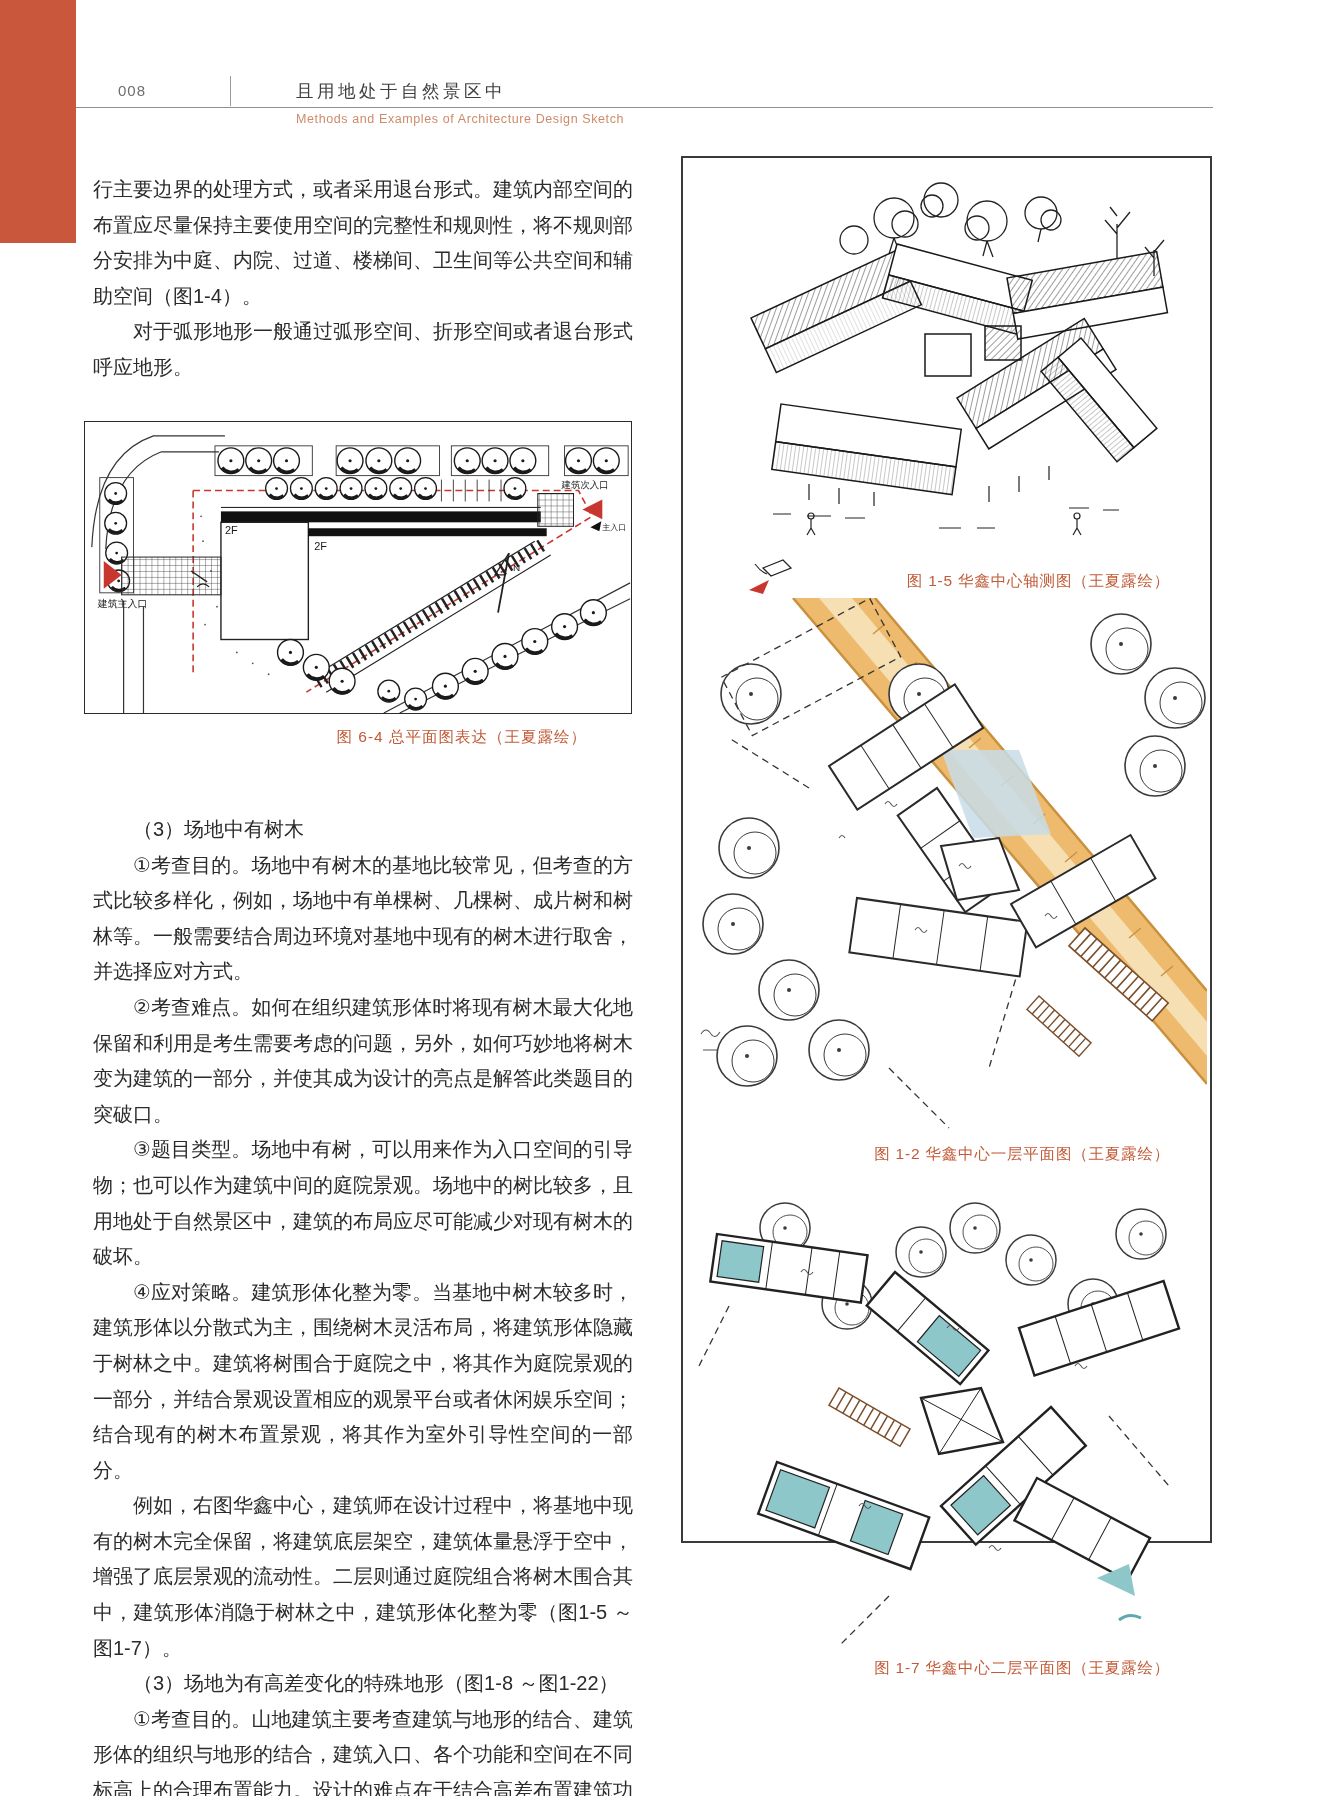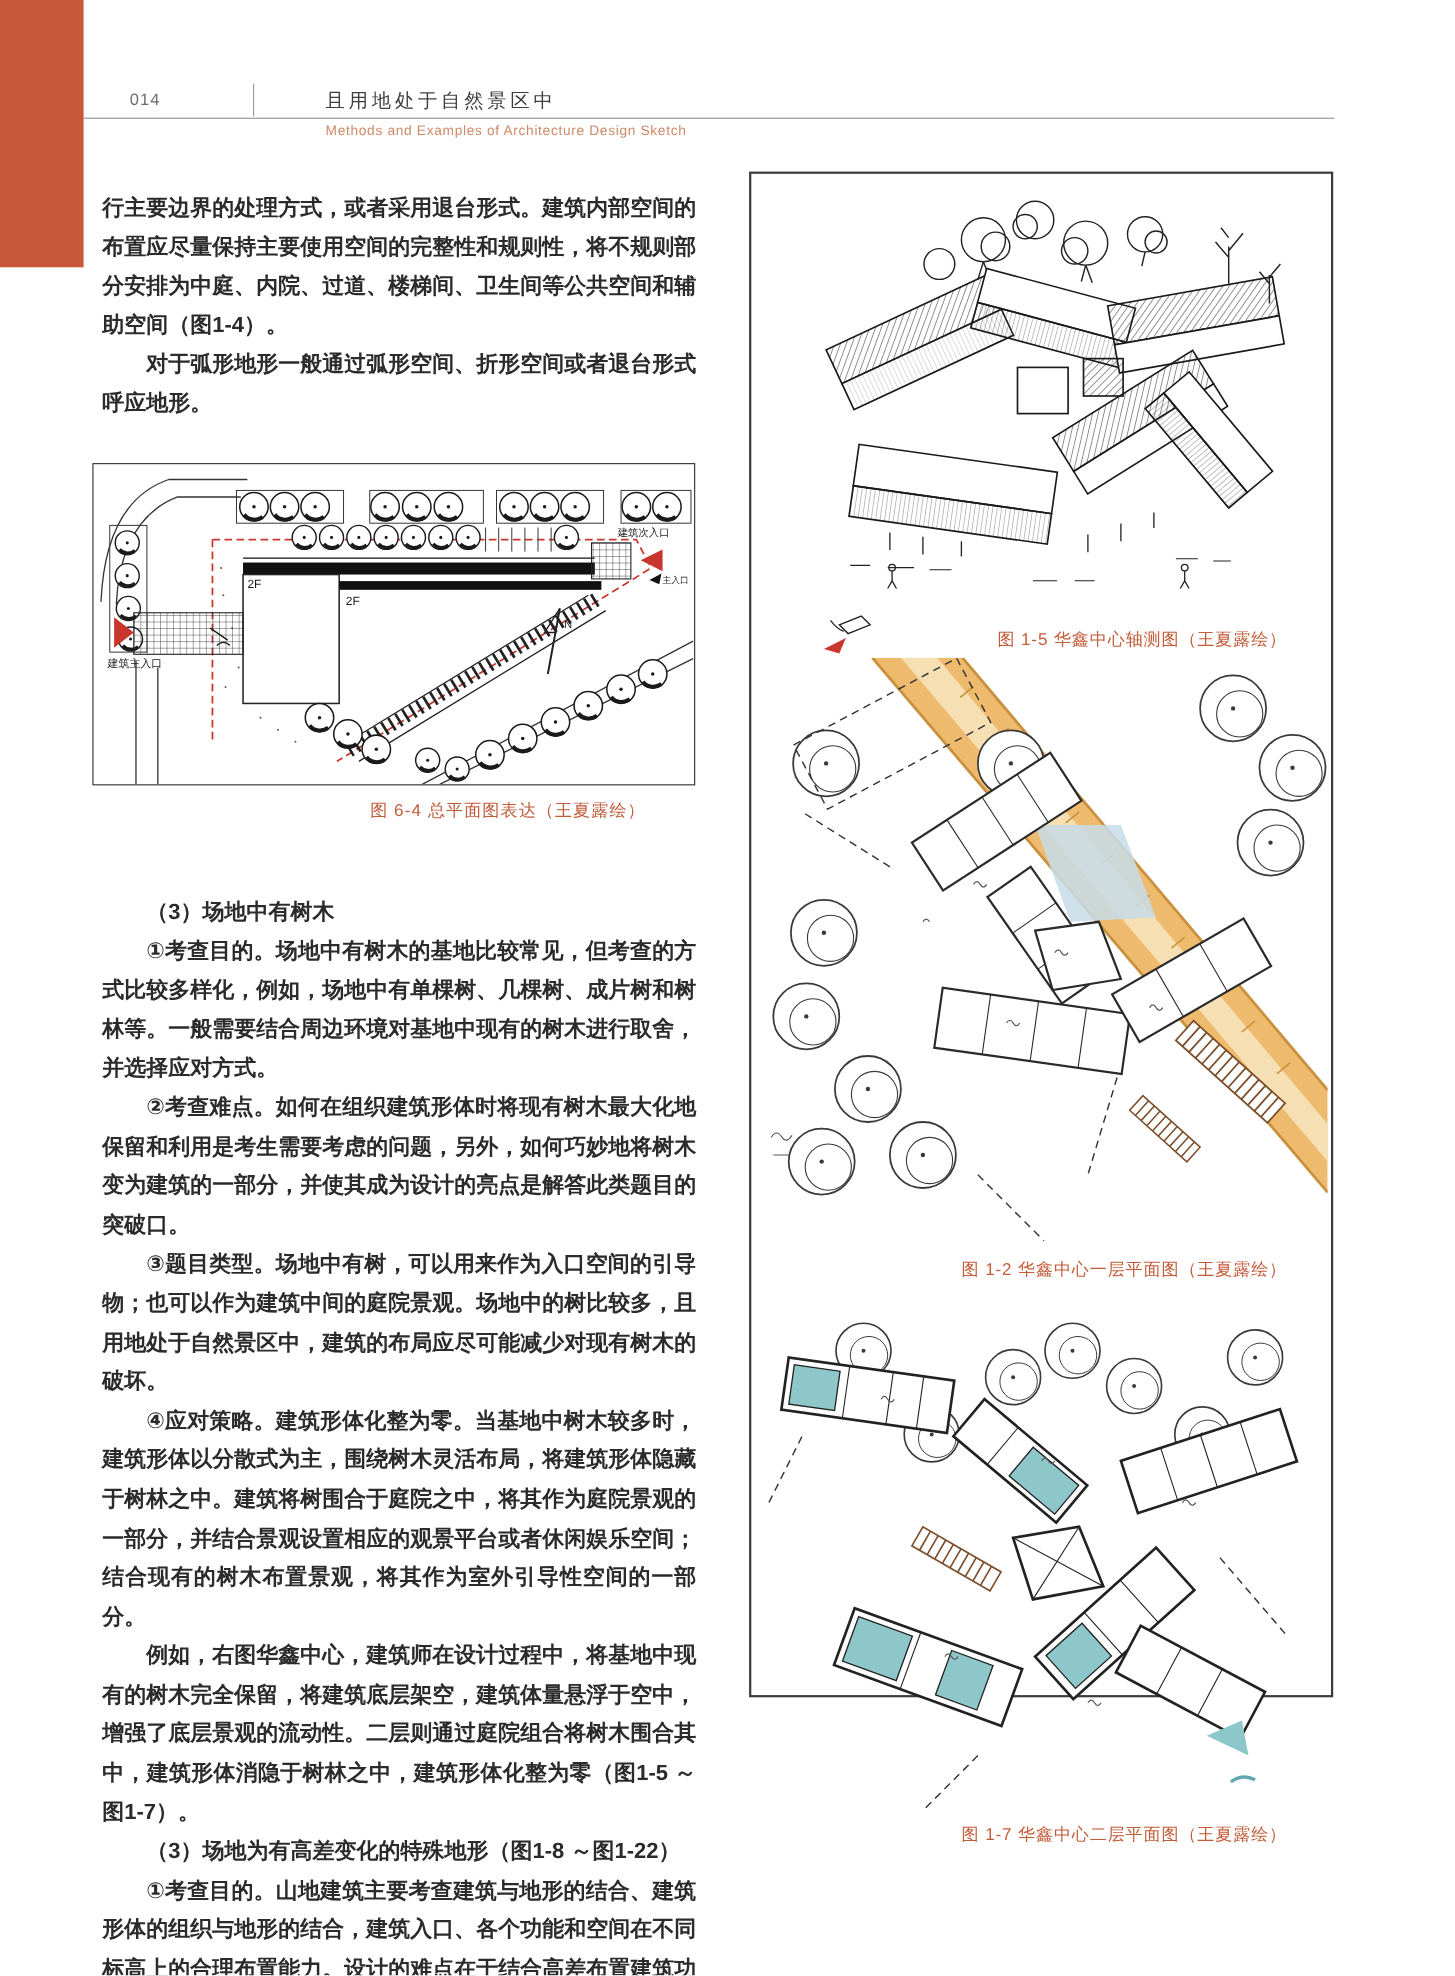--- a/index.html
+++ b/index.html
@@ -8,21 +8,21 @@
   
   .accent-block{position:absolute;left:0;top:0;width:76px;height:243px;background:#C9573B;}
   .page-number{position:absolute;left:118px;top:82px;font-size:15px;color:#6e6e6e;letter-spacing:1px;}
   .header-vdivider{position:absolute;left:230px;top:76px;width:1px;height:30px;background:#9a9a9a;}
   .book-title{position:absolute;left:296px;top:79px;font-size:17.5px;color:#3f3f3f;letter-spacing:3.5px;}
   .header-rule{position:absolute;left:76px;top:107px;width:1137px;height:1px;background:#8f8f8f;}
   .book-subtitle{position:absolute;left:296px;top:112px;font-size:12.5px;color:#CE8A69;letter-spacing:0.6px;}
   
   .text-col{position:absolute;left:93px;width:540px;font-size:20px;line-height:35.6px;
             text-align:justify;color:#2b2b2b;}
-  .text-col p{margin:0;font-weight:bold;}
+  .text-col p{margin:0;}
   .ind{text-indent:2em;}
   .tb1{top:172px;}
   .tb2{top:812px;}
   
   .fig4-frame{position:absolute;left:84px;top:421px;width:548px;height:293px;
               border:1.5px solid #2b2b2b;box-sizing:border-box;background:#fff;}
   .fig4-frame svg{display:block;width:100%;height:100%;}
   .cap4{position:absolute;left:93px;top:727px;width:540px;text-align:right;padding-right:46px;
         box-sizing:border-box;font-size:15.5px;color:#C25B38;letter-spacing:1px;}
   
@@ -32,21 +32,21 @@
   .rp-cap{position:absolute;right:40px;font-size:15.5px;color:#C25B38;letter-spacing:0.8px;white-space:nowrap;}
   .cap5{top:413px;} .cap6{top:986px;} .cap7{top:1500px;margin-left:12px;}
   svg text{font-family:"Liberation Sans","DejaVu Sans",sans-serif;fill:#1a1a1a;}
 </style>
 </head>
 <body>
 
 <div class="page">
 
   <div class="accent-block"></div>
-  <div class="page-number">014</div>
+  <div class="page-number">008</div>
   <div class="header-vdivider"></div>
   <div class="book-title">且用地处于自然景区中</div>
   <div class="header-rule"></div>
   <div class="book-subtitle">Methods and Examples of Architecture Design Sketch</div>
 
   <div class="text-col tb1">
     <p>行主要边界的处理方式，或者采用退台形式。建筑内部空间的布置应尽量保持主要使用空间的完整性和规则性，将不规则部分安排为中庭、内院、过道、楼梯间、卫生间等公共空间和辅助空间（图1-4）。</p>
     <p class="ind">对于弧形地形一般通过弧形空间、折形空间或者退台形式呼应地形。</p>
   </div>
 

